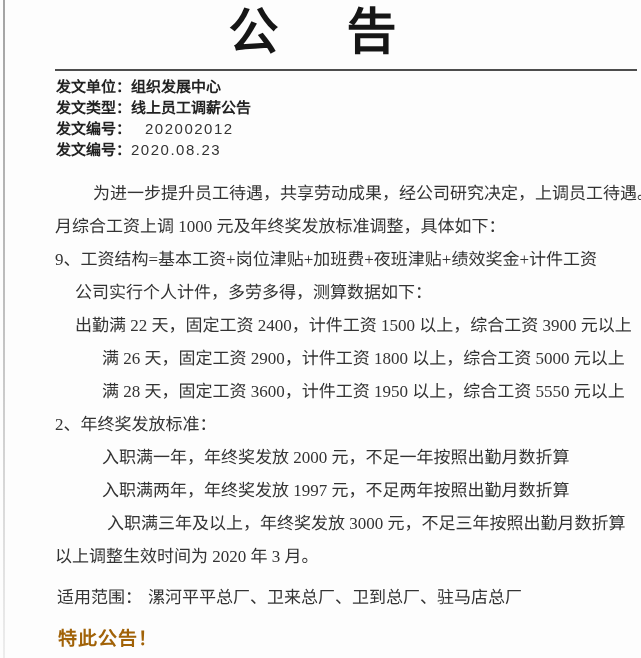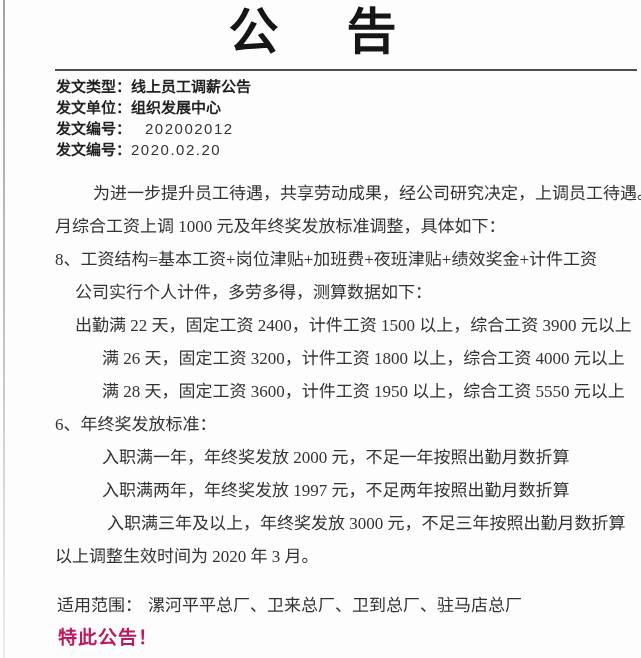--- a/index.html
+++ b/index.html
@@ -69,75 +69,75 @@
     line-height: 33px;
     color: #333333;
     white-space: nowrap;
   }
   .line { padding-left: 0; }
   .ind1 { padding-left: 20px; }
   .ind2 { padding-left: 38px; }
   .ind3 { padding-left: 47px; }
   .ind3b { padding-left: 52px; }
   .scope-line {
-    margin: 16px 0 0 57px;
+    margin: 8px 0 0 57px;
     font-family: "Liberation Serif", "DejaVu Serif", serif;
     font-size: 17px;
     line-height: 33px;
     color: #333333;
     white-space: nowrap;
   }
   .scope-label { margin-right: 6px; }
   .closing {
-    margin: 3px 0 0 58px;
+    margin: 12px 0 0 58px;
     font-family: "Liberation Sans", "DejaVu Sans", sans-serif;
     font-weight: 800;
     font-size: 19px;
     line-height: 26px;
-    color: #be185d;
+    color: #a16207;
     letter-spacing: 1px;
   }
 </style>
 </head>
 <body>
 
 <div class="page">
   <div class="scan-edge"></div>
 
   <h1 class="title">
     <span>公</span>
     <span>告</span>
   </h1>
 
   <hr class="rule">
 
   <div class="meta">
     <div class="meta-row">
-      <span class="meta-label">发文类型：</span><span class="meta-value">线上员工调薪公告</span>
+      <span class="meta-label">发文单位：</span><span class="meta-value">组织发展中心</span>
     </div>
     <div class="meta-row">
-      <span class="meta-label">发文单位：</span><span class="meta-value">组织发展中心</span>
+      <span class="meta-label">发文类型：</span><span class="meta-value">线上员工调薪公告</span>
     </div>
     <div class="meta-row">
       <span class="meta-label">发文编号：</span><span class="meta-value numeric gap">202002012</span>
     </div>
     <div class="meta-row">
-      <span class="meta-label">发文编号：</span><span class="meta-value numeric">2020.02.20</span>
+      <span class="meta-label">发文编号：</span><span class="meta-value numeric">2020.08.23</span>
     </div>
   </div>
 
   <div class="body-text">
     <div class="line ind2">为进一步提升员工待遇，共享劳动成果，经公司研究决定，上调员工待遇。</div>
     <div class="line">月综合工资上调 1000 元及年终奖发放标准调整，具体如下：</div>
-    <div class="line">8、工资结构=基本工资+岗位津贴+加班费+夜班津贴+绩效奖金+计件工资</div>
+    <div class="line">9、工资结构=基本工资+岗位津贴+加班费+夜班津贴+绩效奖金+计件工资</div>
     <div class="line ind1">公司实行个人计件，多劳多得，测算数据如下：</div>
     <div class="line ind1">出勤满 22 天，固定工资 2400，计件工资 1500 以上，综合工资 3900 元以上</div>
-    <div class="line ind3">满 26 天，固定工资 3200，计件工资 1800 以上，综合工资 4000 元以上</div>
+    <div class="line ind3">满 26 天，固定工资 2900，计件工资 1800 以上，综合工资 5000 元以上</div>
     <div class="line ind3">满 28 天，固定工资 3600，计件工资 1950 以上，综合工资 5550 元以上</div>
-    <div class="line">6、年终奖发放标准：</div>
+    <div class="line">2、年终奖发放标准：</div>
     <div class="line ind3">入职满一年，年终奖发放 2000 元，不足一年按照出勤月数折算</div>
     <div class="line ind3">入职满两年，年终奖发放 1997 元，不足两年按照出勤月数折算</div>
     <div class="line ind3b">入职满三年及以上，年终奖发放 3000 元，不足三年按照出勤月数折算</div>
     <div class="line">以上调整生效时间为 2020 年 3 月。</div>
   </div>
 
   <div class="scope-line">
     <span class="scope-label">适用范围：</span><span class="scope-value">漯河平平总厂、卫来总厂、卫到总厂、驻马店总厂</span>
   </div>
 

